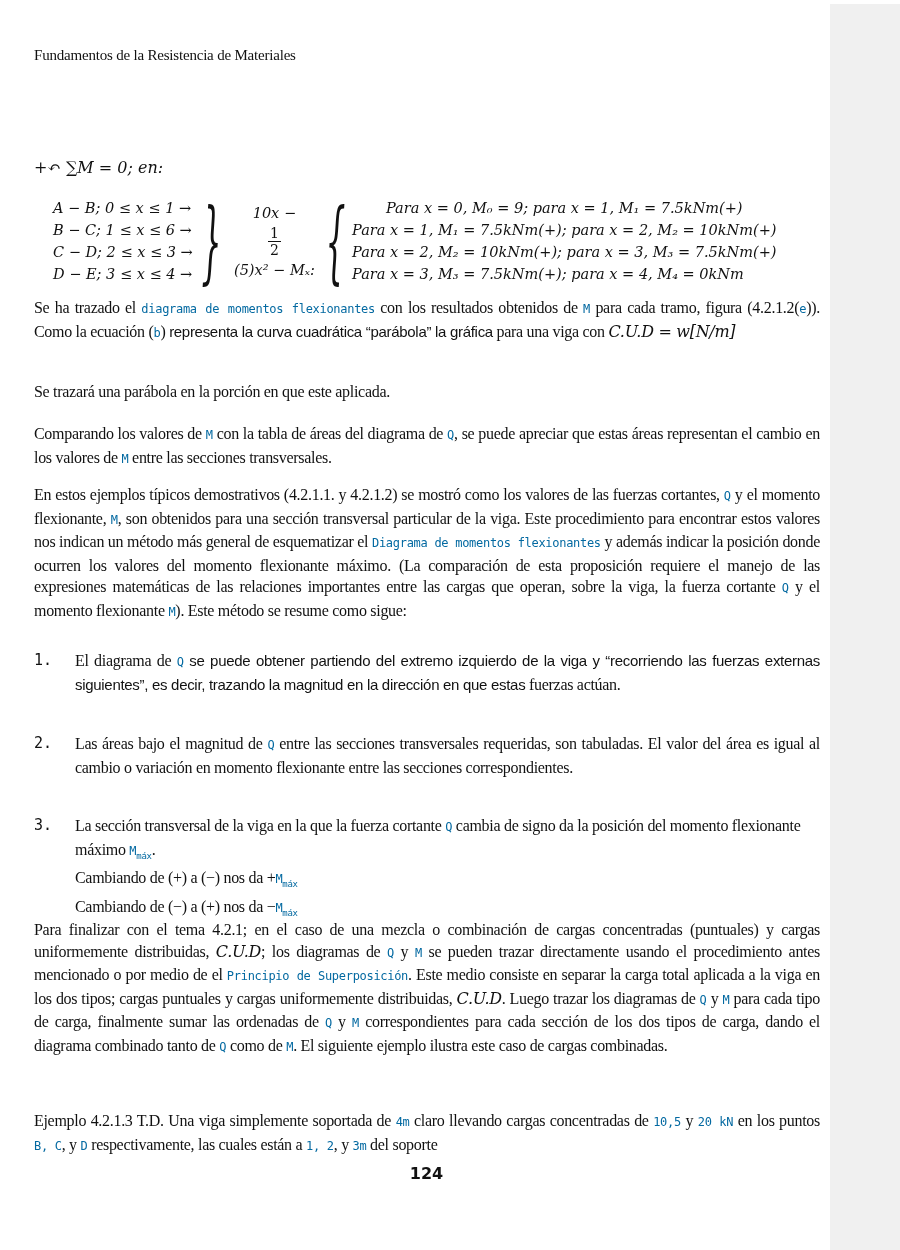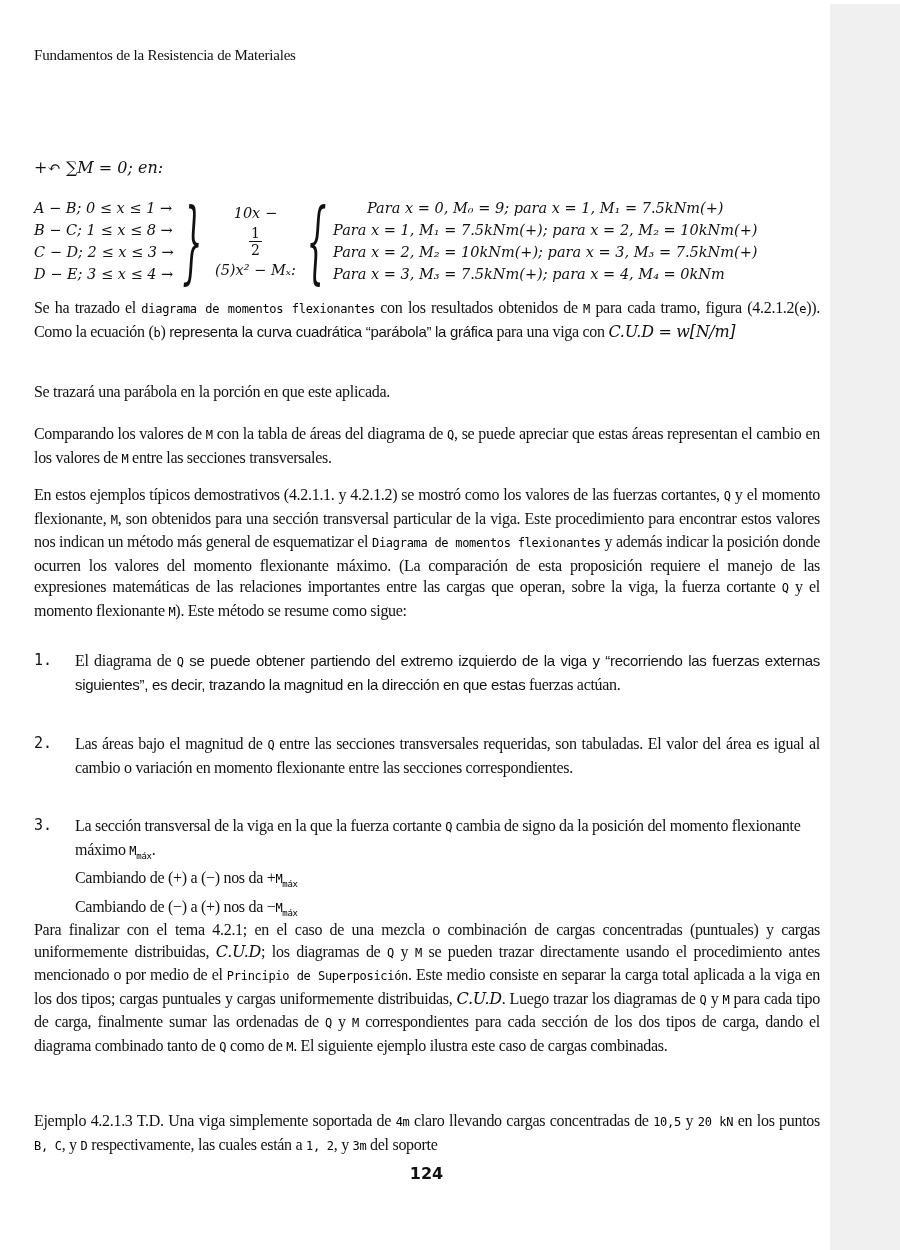--- a/index.html
+++ b/index.html
@@ -10,30 +10,30 @@
   }
   .comment-pane {
     position: absolute; left: 830px; top: 4px; width: 70px; height: 1246px;
     background: #f0f0f0;
   }
   .header {
     position: absolute; left: 34px; top: 47px;
     font-family: "Liberation Serif", serif; font-size: 15px; letter-spacing: -0.2px;
   }
   .math { font-family: "DejaVu Serif", serif; font-style: italic; }
-  .mono { font-family: "DejaVu Sans Mono", monospace; color: #000000; font-size: 12px; }
+  .mono { font-family: "DejaVu Sans Mono", monospace; color: #0369a1; font-size: 12px; }
   .sans { font-family: "Liberation Sans", sans-serif; }
   .eq1 {
     position: absolute; left: 34px; top: 158px; font-size: 16px;
   }
   .sys {
     position: absolute; left: 34px; top: 197px; display: flex; align-items: center;
     font-size: 14.5px;
   }
-  .cases { line-height: 22px; }
+  .cases { line-height: 22px; margin-left: 19px; }
   .brace-r {
     font-size: 90px; line-height: 80px; font-family: "DejaVu Serif", serif;
     transform: scaleX(0.35); margin: 0 -10px; color: #111;
   }
   .brace-l {
     font-size: 90px; line-height: 80px; font-family: "DejaVu Serif", serif;
     transform: scaleX(0.35); margin: 0 -12px 0 -8px; color: #111;
   }
   .expr { display: flex; align-items: center; gap: 4px; margin-left: 4px; flex-direction: column; }
   .frac { display: inline-flex; flex-direction: column; align-items: center; font-style: normal; font-size: 14px; line-height: 16px; }
@@ -58,21 +58,21 @@
 
 <div class="comment-pane"></div>
 
 <div class="header">Fundamentos de la Resistencia de Materiales</div>
 
 <div class="eq1 math">+↶ ∑M = 0; en:</div>
 
 <div class="sys math">
   <div class="cases">
     <div>A − B; 0 ≤ x ≤ 1 →</div>
-    <div>B − C; 1 ≤ x ≤ 8 →</div>
+    <div>B − C; 1 ≤ x ≤ 6 →</div>
     <div>C − D; 2 ≤ x ≤ 3 →</div>
     <div>D − E; 3 ≤ x ≤ 4 →</div>
   </div>
   <div class="brace-r">}</div>
   <div class="expr">
     <span>10x −</span>
     <span class="frac">
       <span class="num">1</span>
       <span>2</span>
     </span>

